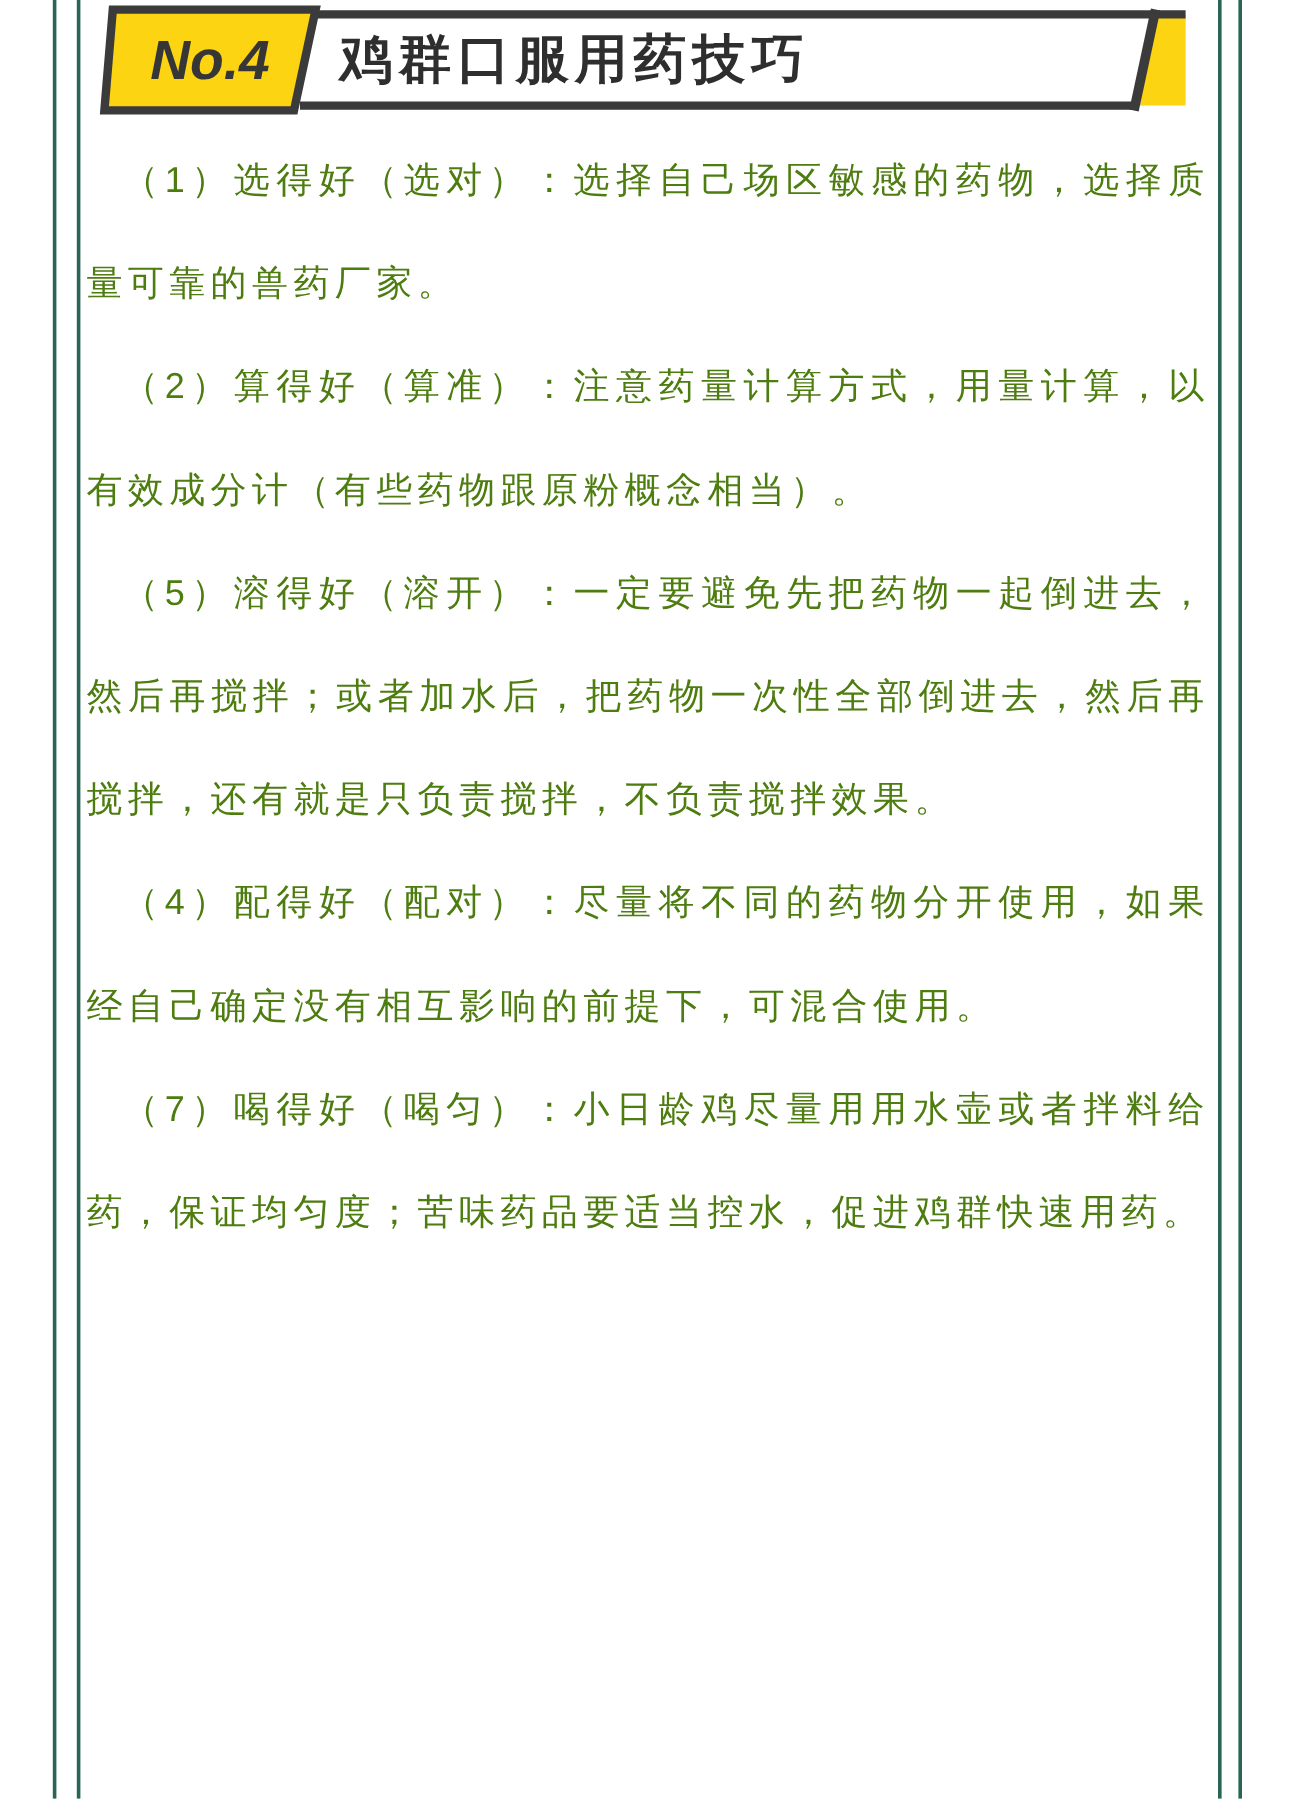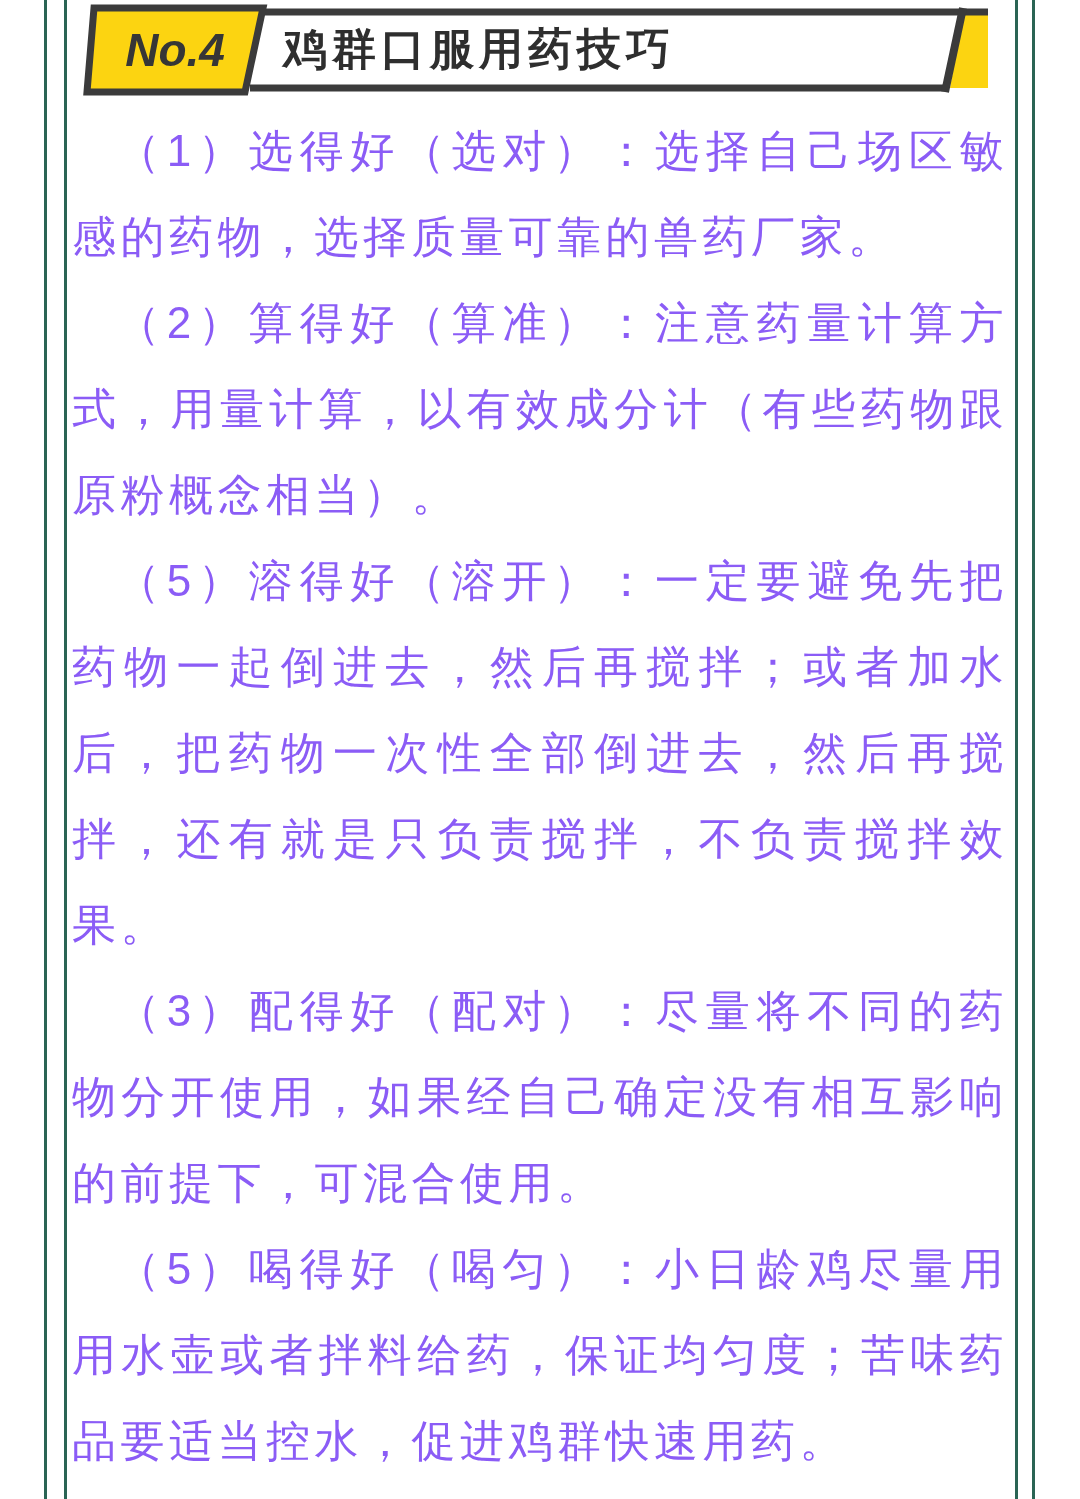--- a/index.html
+++ b/index.html
@@ -52,24 +52,24 @@
     fill: #2e2e2e;
     letter-spacing: 5px;
   }
 
   
   .article {
     margin: 8px 72px 0 72px;
   }
   .article p {
     margin: 0;
-    font-size: 44px;
+    font-size: 30px;
     line-height: 86px;
     letter-spacing: 4.5px;
-    color: #8b5cf6;
+    color: #4d7c0f;
     text-align: justify;
     text-indent: 1em;
   }
 </style>
 </head>
 <body>
 
 <div class="frame-line frame-left-outer"></div>
 <div class="frame-line frame-left-inner"></div>
 <div class="frame-line frame-right-inner"></div>
@@ -90,15 +90,15 @@
     <text x="175" y="66" text-anchor="middle" class="badge-text">No.4</text>
 
     <text x="283" y="64" class="title-text">鸡群口服用药技巧</text>
   </svg>
 </div>
 
 <div class="article">
   <p>（1）选得好（选对）：选择自己场区敏感的药物，选择质量可靠的兽药厂家。</p>
   <p>（2）算得好（算准）：注意药量计算方式，用量计算，以有效成分计（有些药物跟原粉概念相当）。</p>
   <p>（5）溶得好（溶开）：一定要避免先把药物一起倒进去，然后再搅拌；或者加水后，把药物一次性全部倒进去，然后再搅拌，还有就是只负责搅拌，不负责搅拌效果。</p>
-  <p>（3）配得好（配对）：尽量将不同的药物分开使用，如果经自己确定没有相互影响的前提下，可混合使用。</p>
-  <p>（5）喝得好（喝匀）：小日龄鸡尽量用用水壶或者拌料给药，保证均匀度；苦味药品要适当控水，促进鸡群快速用药。</p>
+  <p>（4）配得好（配对）：尽量将不同的药物分开使用，如果经自己确定没有相互影响的前提下，可混合使用。</p>
+  <p>（7）喝得好（喝匀）：小日龄鸡尽量用用水壶或者拌料给药，保证均匀度；苦味药品要适当控水，促进鸡群快速用药。</p>
 </div>
 
 </body></html>

